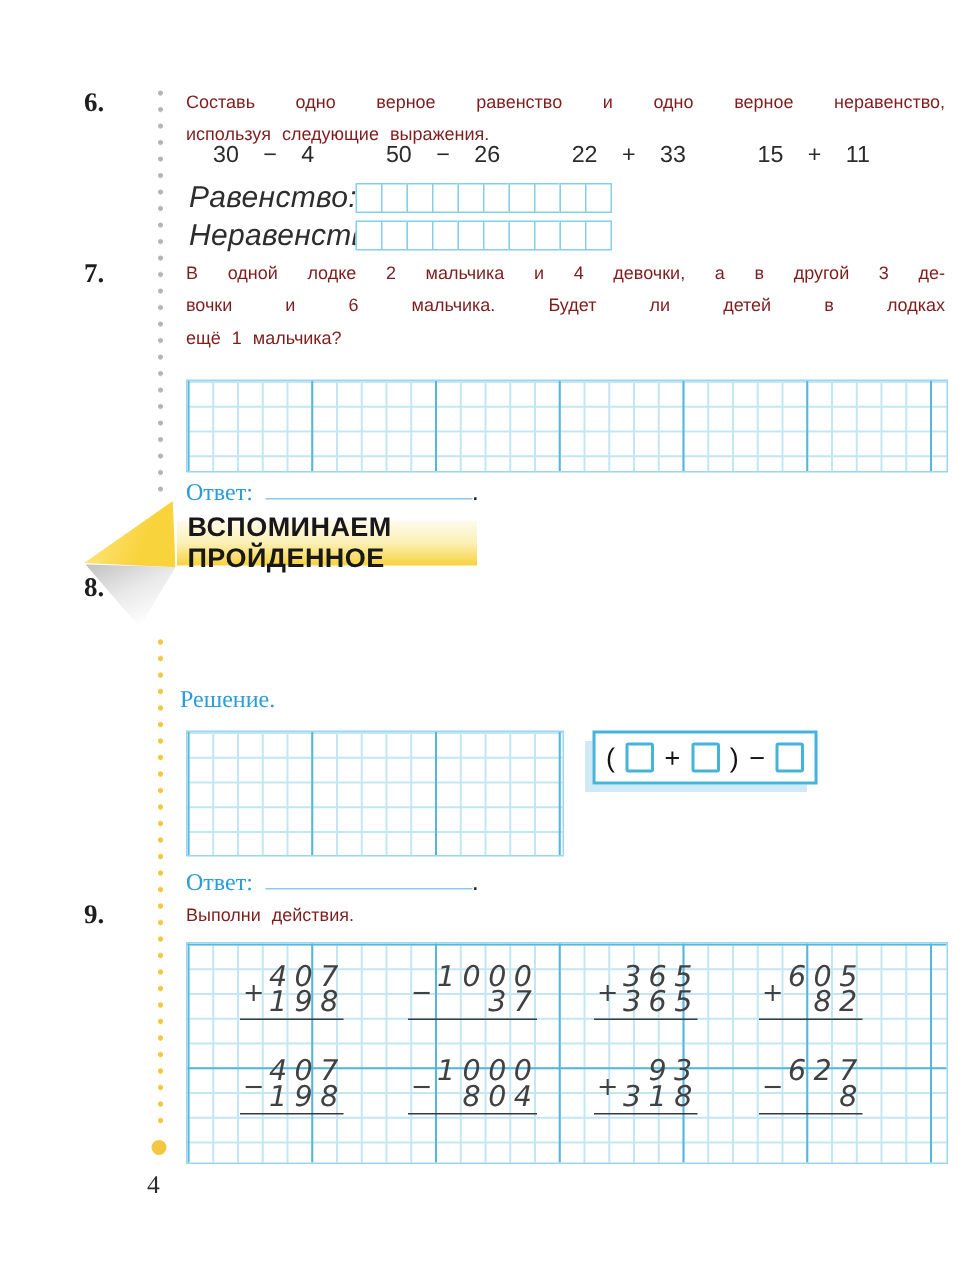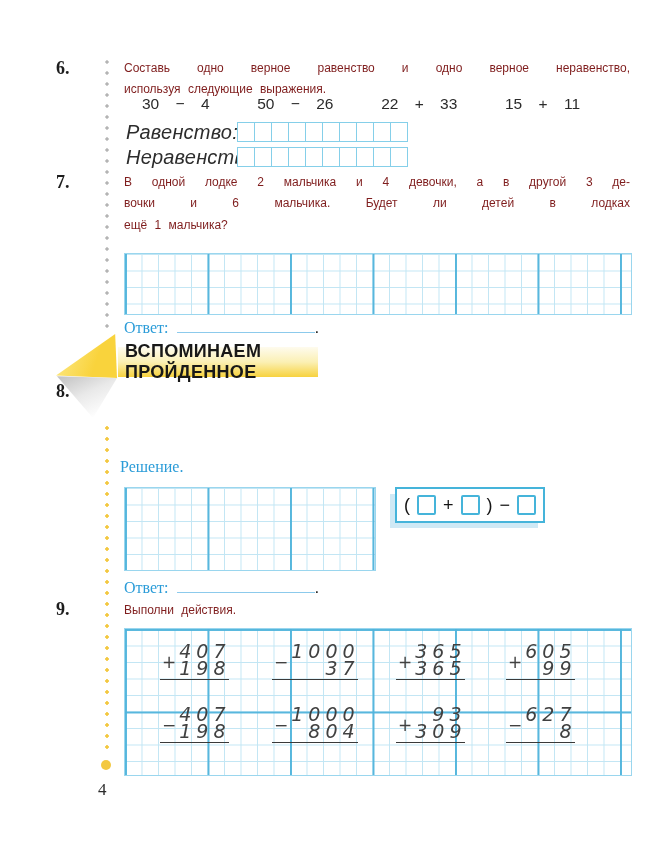--- a/index.html
+++ b/index.html
@@ -193,42 +193,42 @@
     <span class="op">+</span>
     <span class="nums">
         <div>365</div>
         <div>365</div>
       </span>
   </div>
   <div class="colprob" style="left:506px;top:643px">
     <span class="op">+</span>
     <span class="nums">
         <div>605</div>
-        <div>99</div>
+        <div>82</div>
       </span>
   </div>
   <div class="colprob" style="left:160px;top:706px">
     <span class="op">−</span>
     <span class="nums">
         <div>407</div>
         <div>198</div>
       </span>
   </div>
   <div class="colprob" style="left:272px;top:706px">
     <span class="op">−</span>
     <span class="nums">
         <div>1000</div>
         <div>804</div>
       </span>
   </div>
   <div class="colprob" style="left:396px;top:706px">
     <span class="op">+</span>
     <span class="nums">
         <div>93</div>
-        <div>309</div>
+        <div>318</div>
       </span>
   </div>
   <div class="colprob" style="left:506px;top:706px">
     <span class="op">−</span>
     <span class="nums">
         <div>627</div>
         <div>8</div>
       </span>
   </div>
 

